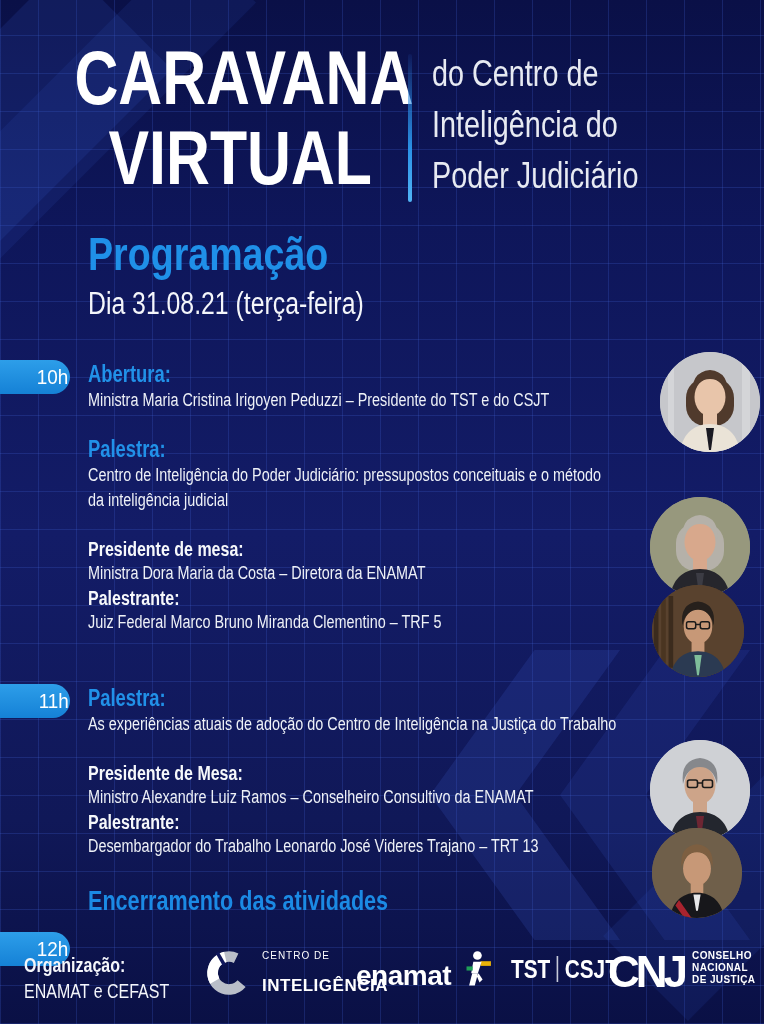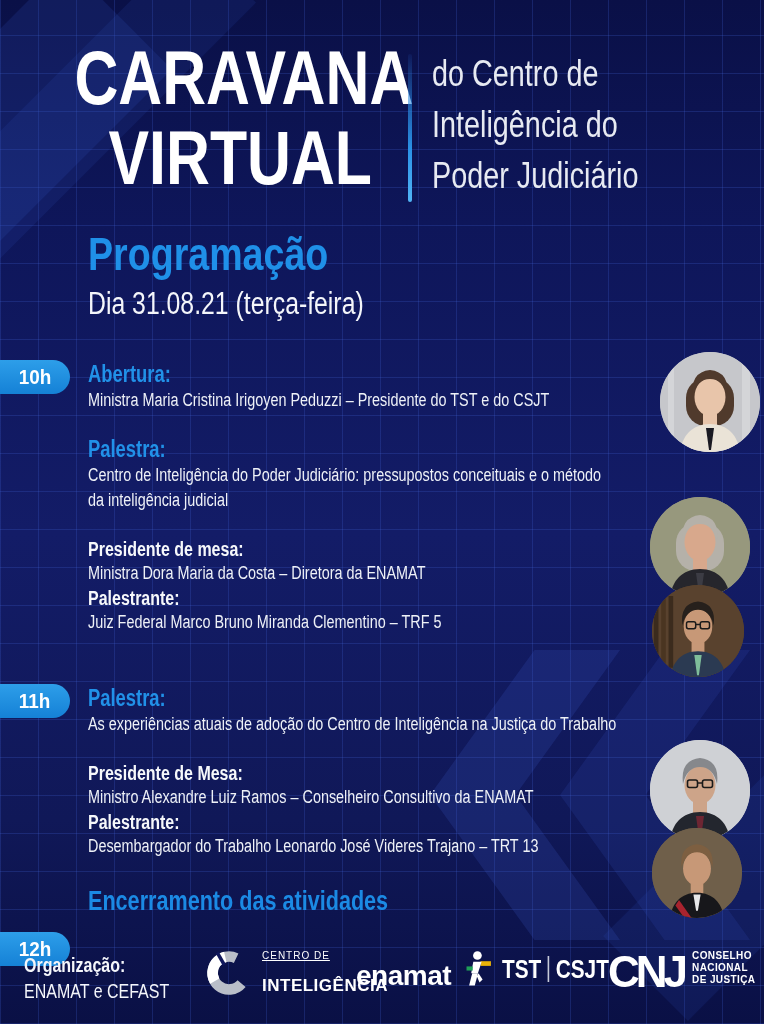--- a/index.html
+++ b/index.html
@@ -41,22 +41,22 @@
   .prog-date{position:absolute;left:88px;top:286px;font-size:31px;font-weight:400;color:#f4f6fa;}
 
   
   .badge{position:absolute;left:542px;top:222px;width:176px;height:82px;}
   .badge svg{position:absolute;inset:0;}
   .badge-text{position:relative;padding-top:20px;text-align:center;font-size:16px;line-height:21px;color:#d9dfeb;font-weight:500;}
 
   
   .pill{position:absolute;left:0;width:70px;height:34px;border-radius:0 17px 17px 0;
     background:linear-gradient(180deg,#2d9ee9 0%,#1581d6 100%);
-    display:flex;align-items:center;justify-content:center;
-    font-size:21px;font-weight:700;color:#fff;}
+    display:flex;align-items:center;justify-content:flex-end;
+    font-size:21px;font-weight:400;color:#fff;}
   .pill span{transform:scaleX(.9);}
   .session{position:absolute;left:88px;width:740px;}
   .lbl-blue{font-size:23px;line-height:24px;font-weight:700;color:#2191e8;}
   .lbl-bold{font-size:20px;line-height:24px;font-weight:700;color:#f6f8fb;}
   .txt{font-size:18px;line-height:25px;font-weight:400;color:#eef1f7;}
   .sp24{height:24px;}
   .sp2{height:2px;}
   .closing{font-size:27px;font-weight:700;color:#1b8ae4;}
 
   
@@ -64,24 +64,24 @@
   .photo svg{display:block;width:100%;height:100%;}
   .photo:not(.hair-long) .hair-back{display:none;}
   .photo:not(.glasses) .glasses-g{display:none;}
 
   
   .footer{position:absolute;left:0;bottom:0;width:764px;height:100px;}
   .org{position:absolute;left:24px;top:28px;font-size:20px;line-height:26px;color:#f4f6fa;}
   .org .b{font-weight:700;}
   .logo-centro{position:absolute;left:202px;top:22px;display:flex;align-items:center;gap:6px;}
   .logo-centro svg{width:54px;height:54px;}
-  .centro-t1{font-size:10px;letter-spacing:1px;font-weight:500;color:#fff;text-decoration:underline;}
+  .centro-t1{font-size:10px;letter-spacing:1px;font-weight:500;color:#fff;}
   .centro-t2{font-size:17px;font-weight:700;letter-spacing:.5px;color:#fff;margin-top:15px;}
   .logo-enamat{position:absolute;left:356px;top:36px;font-size:28px;font-weight:800;letter-spacing:-.5px;color:#fff;}
-  .logo-tst{position:absolute;left:466px;top:26px;display:flex;align-items:center;gap:9px;}
+  .logo-tst{position:absolute;left:466px;top:26px;display:flex;align-items:center;gap:18px;}
   .logo-tst svg{width:27px;height:38px;}
   .tst-text{display:flex;align-items:center;gap:8px;font-size:26px;font-weight:700;color:#fff;}
   .tst-sep{width:2px;height:26px;background:#e8ebf2;opacity:.85;}
   .logo-cnj{position:absolute;left:608px;top:26px;display:flex;align-items:flex-start;gap:8px;}
   .cnj-big{font-size:44px;font-weight:800;letter-spacing:-4px;color:#fff;line-height:44px;}
   .cnj-sub{font-size:10px;line-height:12px;font-weight:700;letter-spacing:.4px;color:#fff;}
 </style>
 </head>
 <body>
 

